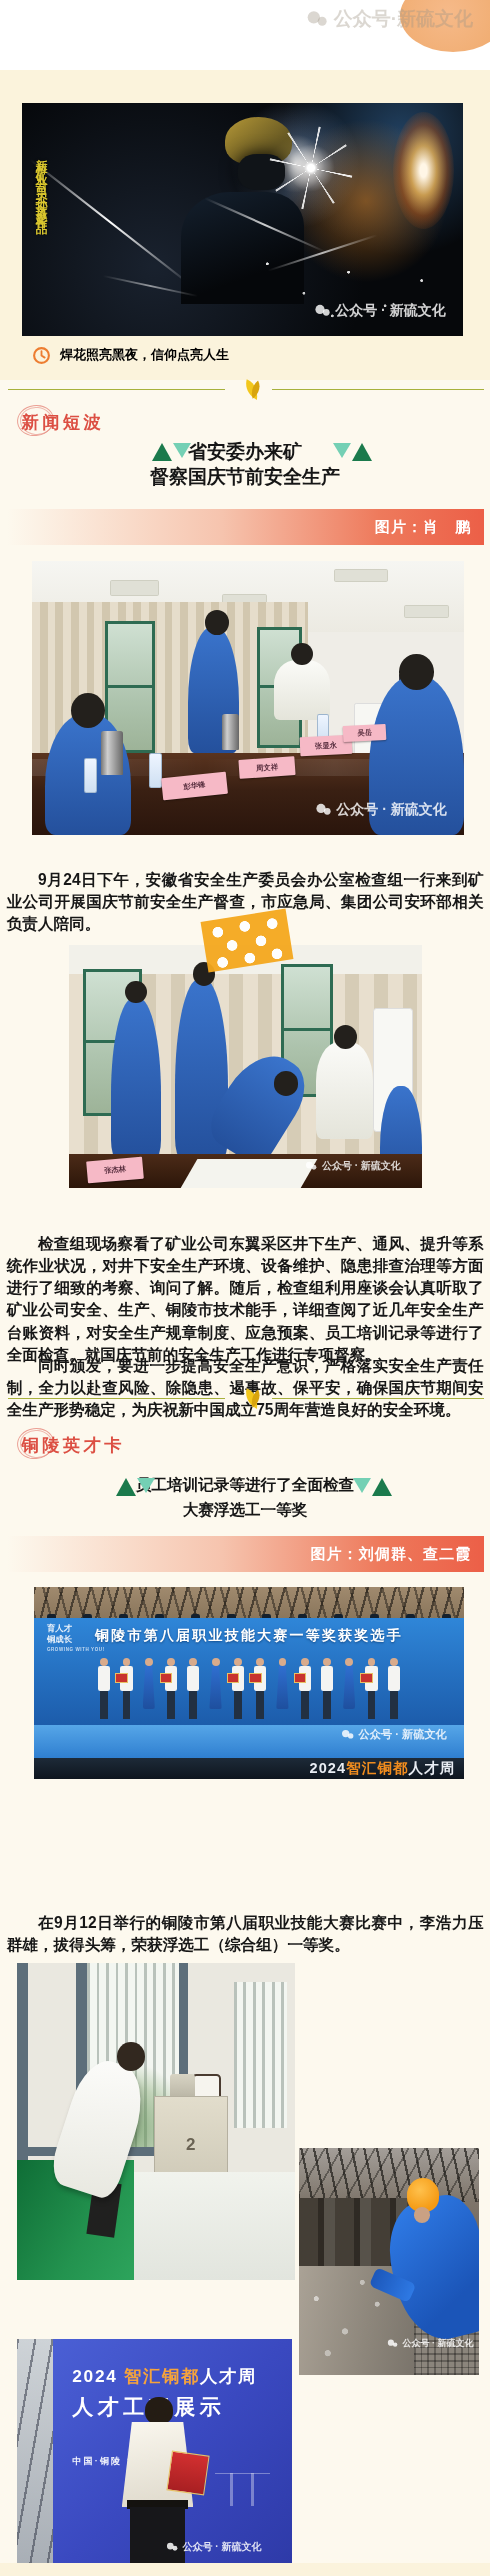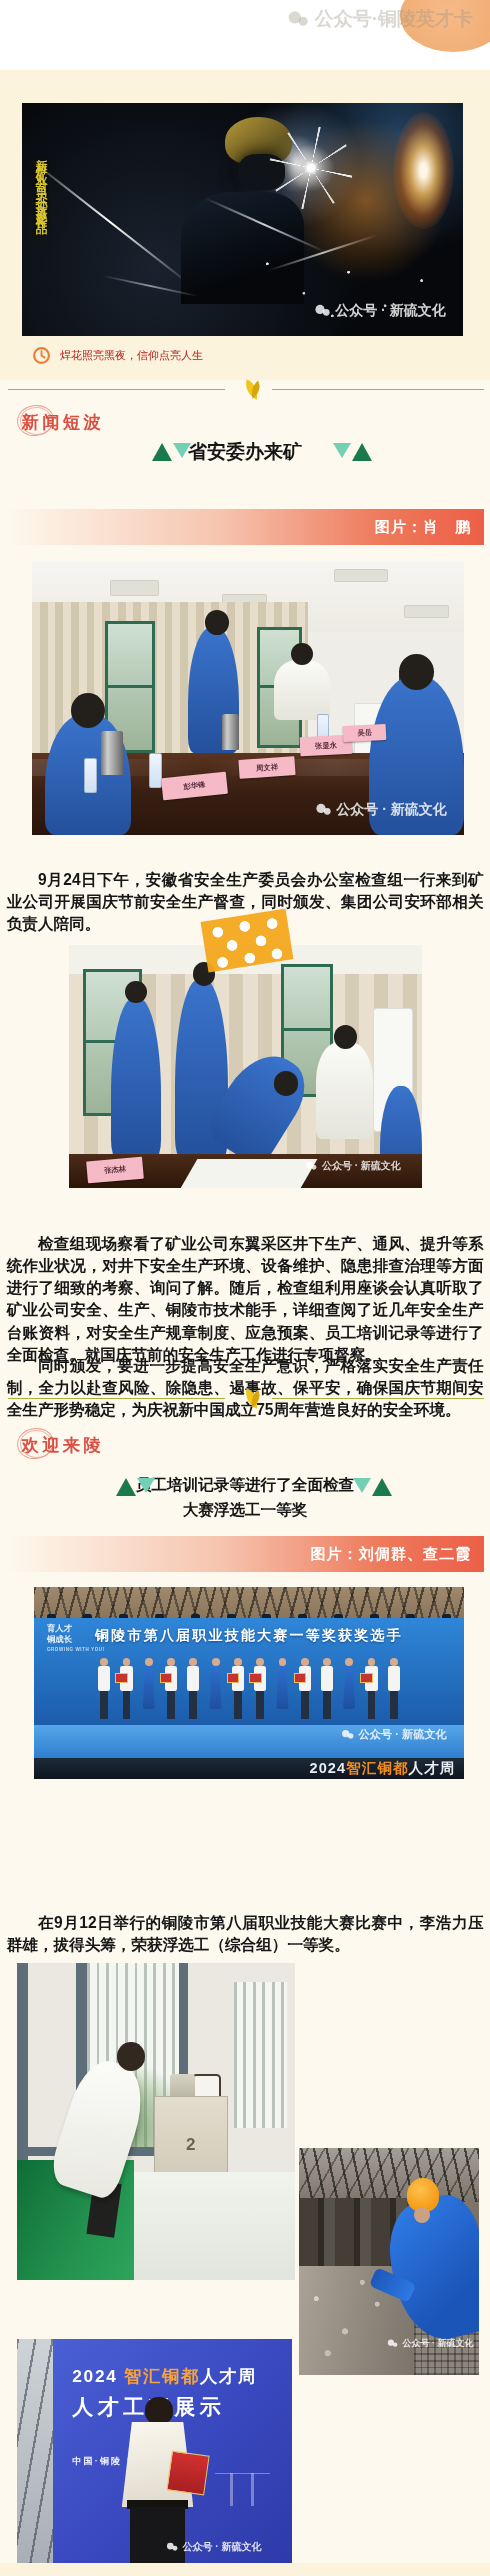--- a/index.html
+++ b/index.html
@@ -39,21 +39,21 @@
       radial-gradient(circle at 52% 30%,rgba(255,255,255,.9) 1.1px,transparent 1.7px),
       radial-gradient(circle at 70% 70%,rgba(255,255,255,.8) 1.1px,transparent 1.7px),
       radial-gradient(circle at 88% 40%,rgba(255,255,255,.85) 1.1px,transparent 1.7px),
       radial-gradient(circle at 44% 82%,rgba(255,255,255,.8) 1.1px,transparent 1.7px);}
   .vcredit{left:11.2px;top:46px;color:#d9c62f;font-size:11.7px;font-weight:700;writing-mode:vertical-rl;letter-spacing:5px;text-shadow:0 0 2.2px rgba(0,0,0,.8);}
   .wm{display:flex;align-items:center;gap:4.5px;color:rgba(255,255,255,.82);font-size:14px;font-weight:600;}
   .wm svg{flex:0 0 auto;}
   .hero-wm{right:4%;bottom:7%;}
   
   .cap-row{left:32px;top:343px;width:424px;height:24.6px;display:flex;align-items:center;gap:9px;}
-  .cap-txt{color:#b91c1c;font-size:11px;font-weight:400;}
+  .cap-txt{color:#000000;font-size:13px;font-weight:700;}
   
   .divider .ln{position:absolute;height:1.7px;background:#a8b13c;top:14.5px;}
   .d1{left:0;top:374px;width:490px;height:32px;}
   .d2{left:0;top:1383px;width:490px;height:32px;}
   .divider .l{left:8.4px;width:217px;}
   .divider .r{left:272px;width:212px;}
   .leaf{position:absolute;left:237px;top:-1.1px;width:30px;height:34px;}
   
   .badge{width:128px;height:31px;}
   .b1{left:17px;top:405px;}
@@ -192,21 +192,21 @@
 
 <div class="page">
 
   <div class="abs topbar">
     <div class="abs top-blob"></div>
     <div class="abs top-wm">
       <svg width="22.3" height="18" viewBox="0 0 40 32">
           <circle cx="14" cy="13" r="11" fill="currentColor"></circle>
           <circle cx="29" cy="20" r="8" fill="currentColor"></circle>
         </svg>
-      <span>公众号·铜陵英才卡</span>
+      <span>公众号·新硫文化</span>
     </div>
   </div>
 
   <div class="abs hero-band"></div>
   <div class="abs ph hero-photo">
     <div class="abs streak s1"></div>
     <div class="abs helmet"></div>
     <div class="abs visor"></div>
     <div class="abs torso"></div>
     <div class="abs burst"></div>
@@ -241,20 +241,21 @@
     </svg>
   </div>
 
   <div class="abs badge b1">
     <span class="ring"></span>
     <span class="ring2"></span>
     <span class="bt">新闻短波</span>
   </div>
 
   <div class="abs head h1a">省安委办来矿</div>
+  <div class="abs head h1b">督察国庆节前安全生产</div>
   <div class="abs tg tg1">
     <div class="tri tri-up-d"></div>
     <div class="tri tri-dn-m"></div>
   </div>
   <div class="abs tg tg2">
     <div class="tri tri-dn-m"></div>
     <div class="tri tri-up-d"></div>
   </div>
 
   <div class="abs credit c1">
@@ -297,21 +298,21 @@
     <div class="ncard" style="left:72%;top:60%;width:10%;height:6%;transform:rotate(-3deg);">吴岳</div>
     <div class="ph-wm wm">
       <svg viewBox="0 0 40 32">
           <circle cx="14" cy="13" r="11" fill="currentColor"></circle>
           <circle cx="29" cy="20" r="8" fill="currentColor"></circle>
         </svg>
       <span>公众号 · 新硫文化</span>
     </div>
   </div>
 
-  <p class="abs para p1">9月24日下午，安徽省安全生产委员会办公室检查组一行来到矿业公司开展国庆节前安全生产督查，同时颁发、集团公司安环部相关负责人陪同。</p>
+  <p class="abs para p1">9月24日下午，安徽省安全生产委员会办公室检查组一行来到矿业公司开展国庆节前安全生产督查，市应急局、集团公司安环部相关负责人陪同。</p>
 
   <div class="abs tape"></div>
 
   <div class="abs ph m2">
     <div class="wall"></div>
     <div class="win" style="left:4%;top:10%;width:15%;height:58%;">
         <div class="winbar"></div>
       </div>
     <div class="win" style="left:60%;top:8%;width:13%;height:52%;">
         <div class="winbar"></div>
@@ -347,21 +348,21 @@
     <div class="ln r"></div>
     <svg class="leaf" viewBox="0 0 60 60">
       <path d="M30 6 C18 20 20 38 30 52 C40 38 42 20 30 6Z" fill="#f2c71d" transform="rotate(-26 30 30)"></path>
       <path d="M36 10 C28 22 29 36 37 48 C46 35 46 20 36 10Z" fill="#d8a40e" transform="rotate(18 36 30)"></path>
     </svg>
   </div>
 
   <div class="abs badge b2">
     <span class="ring"></span>
     <span class="ring2"></span>
-    <span class="bt">欢迎来陵</span>
+    <span class="bt">铜陵英才卡</span>
   </div>
 
   <div class="abs head h2a">员工培训记录等进行了全面检查</div>
   <div class="abs head h2b">大赛浮选工一等奖</div>
   <div class="abs tg tg3">
     <div class="tri tri-up-d"></div>
     <div class="tri tri-dn-m"></div>
   </div>
   <div class="abs tg tg4">
     <div class="tri tri-dn-m"></div>

